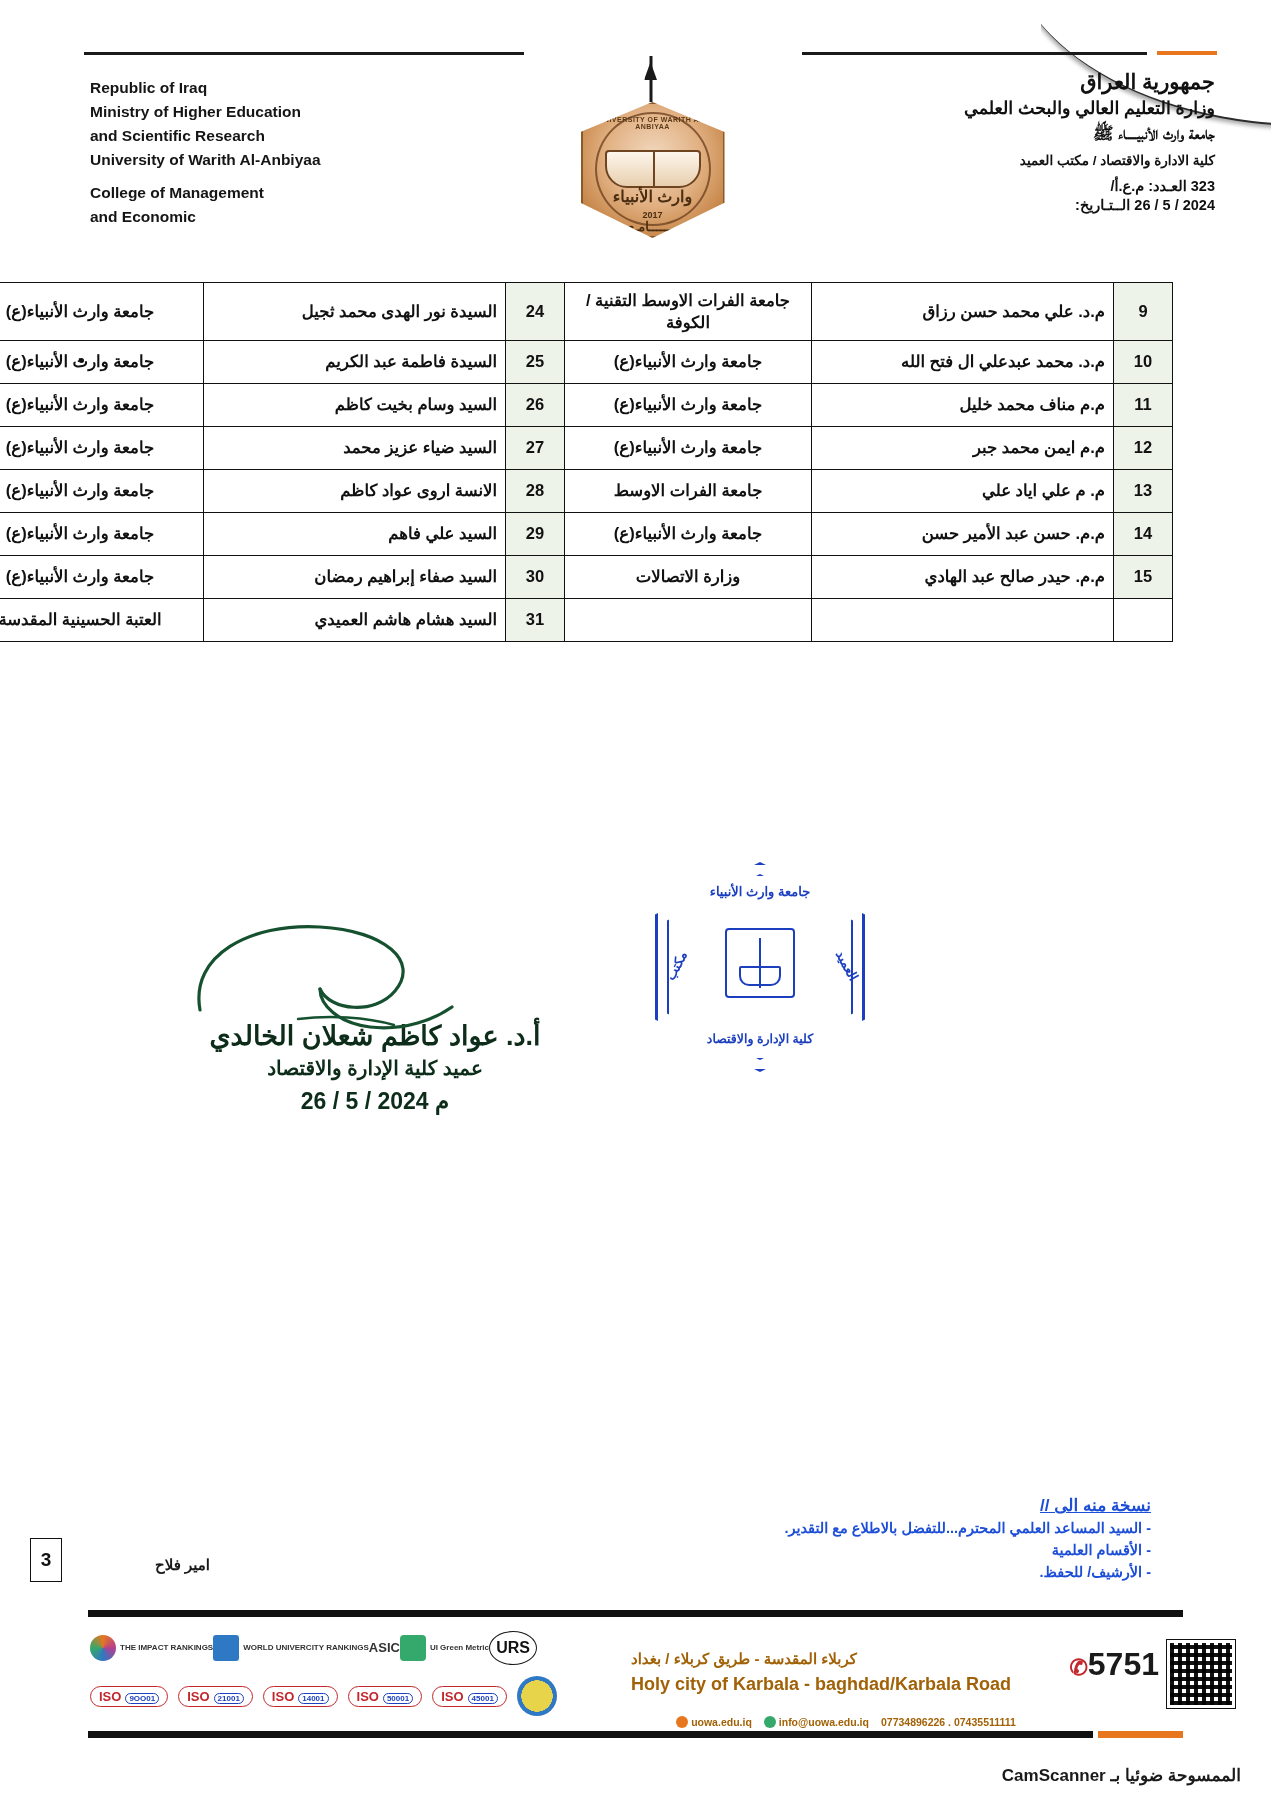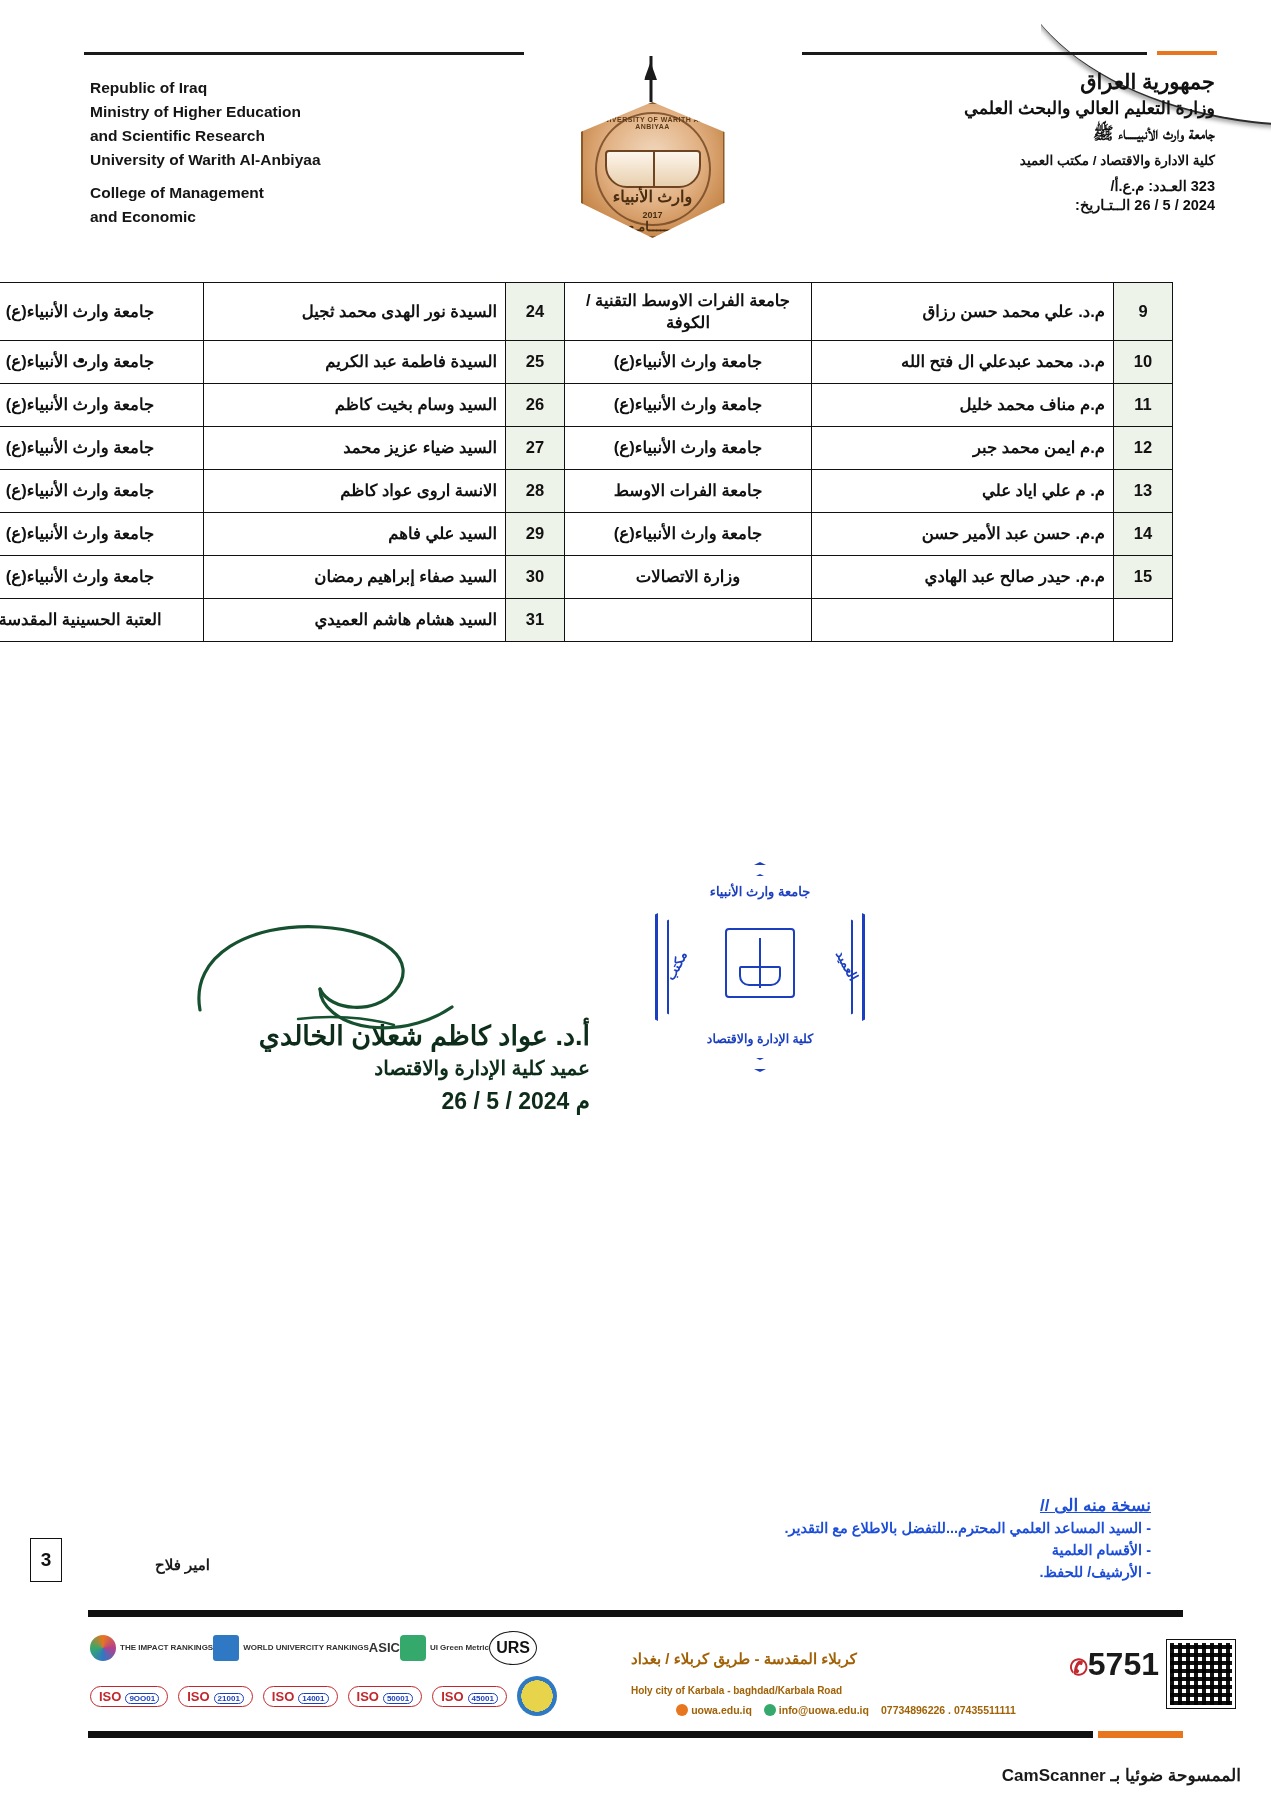--- a/index.html
+++ b/index.html
@@ -251,21 +251,21 @@
     border-radius: 50%;
     background: #111;
   }
 
   
   .signature {
     position: absolute;
     top: 1020px;
     left: 160px;
     width: 430px;
-    text-align: right;
+    text-align: center;
     direction: rtl;
     color: #0f2f1d;
   }
   .signature .scribble {
     position: absolute;
     top: -105px;
     left: 10px;
     width: 340px;
     height: 130px;
   }
@@ -504,26 +504,26 @@
     right: 210px;
     width: 430px;
     direction: rtl;
     text-align: left;
     font-size: 13.5px;
     font-weight: bold;
     color: #a16207;
     line-height: 1.5;
   }
   .contact .ar { font-size: 15px; }
-  .contact .en { font-size: 10px; direction: ltr; margin-top: 12px; }
+  .contact .en { font-size: 18px; direction: ltr; }
   .contact .links {
     display: flex;
     justify-content: center;
     gap: 12px;
-    margin-top: 5px;
+    margin-top: 17px;
     direction: ltr;
     font-size: 10.5px;
   }
   .contact .links span { display: flex; align-items: center; gap: 3px; }
   .contact .links i {
     width: 12px; height: 12px; border-radius: 50%;
     background: #e8761f; display: inline-block;
   }
   .contact .links i.g { background: #35a86b; }
 

